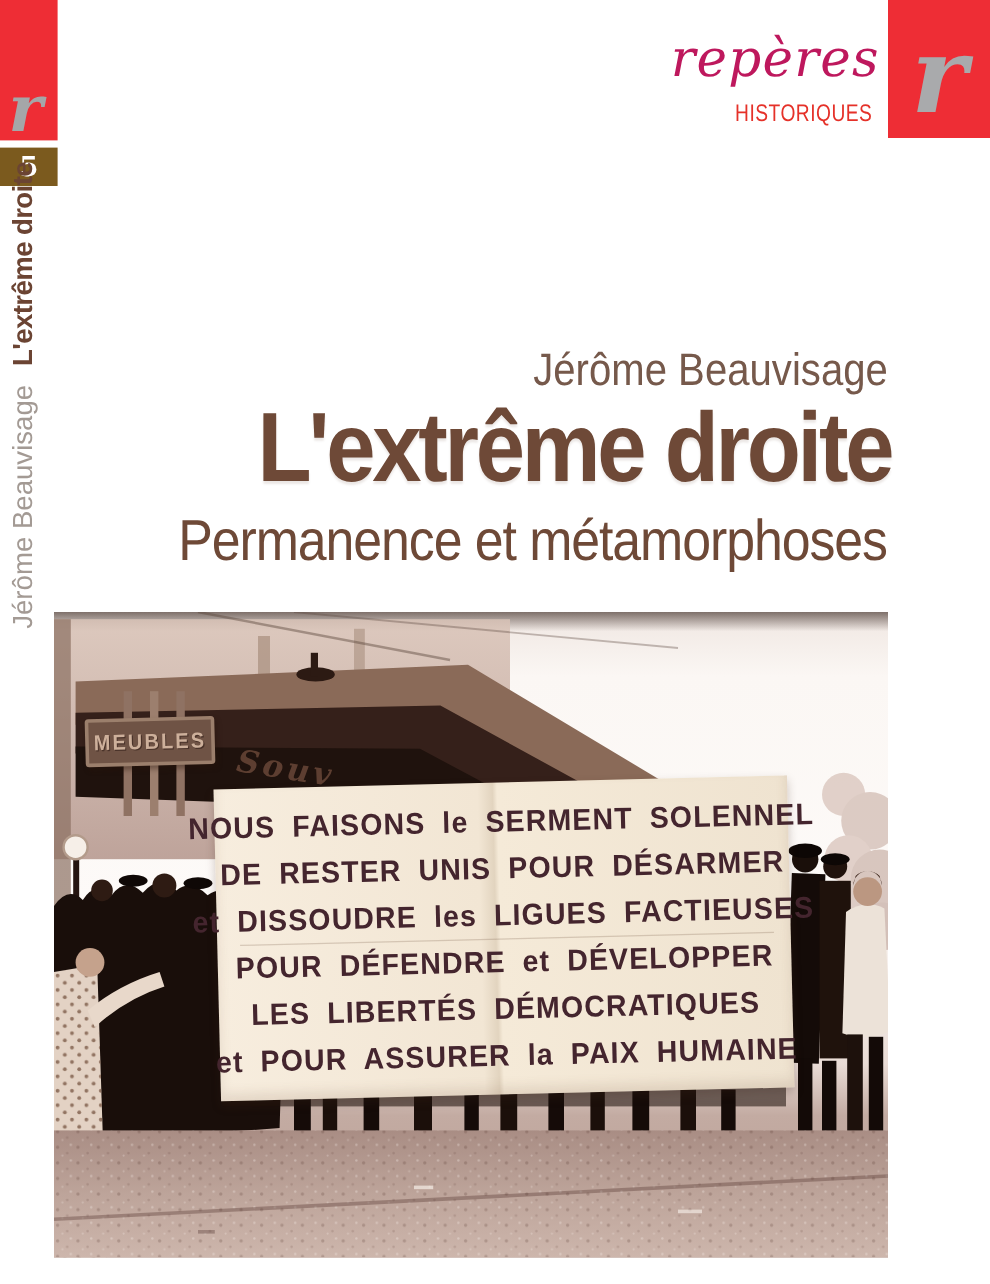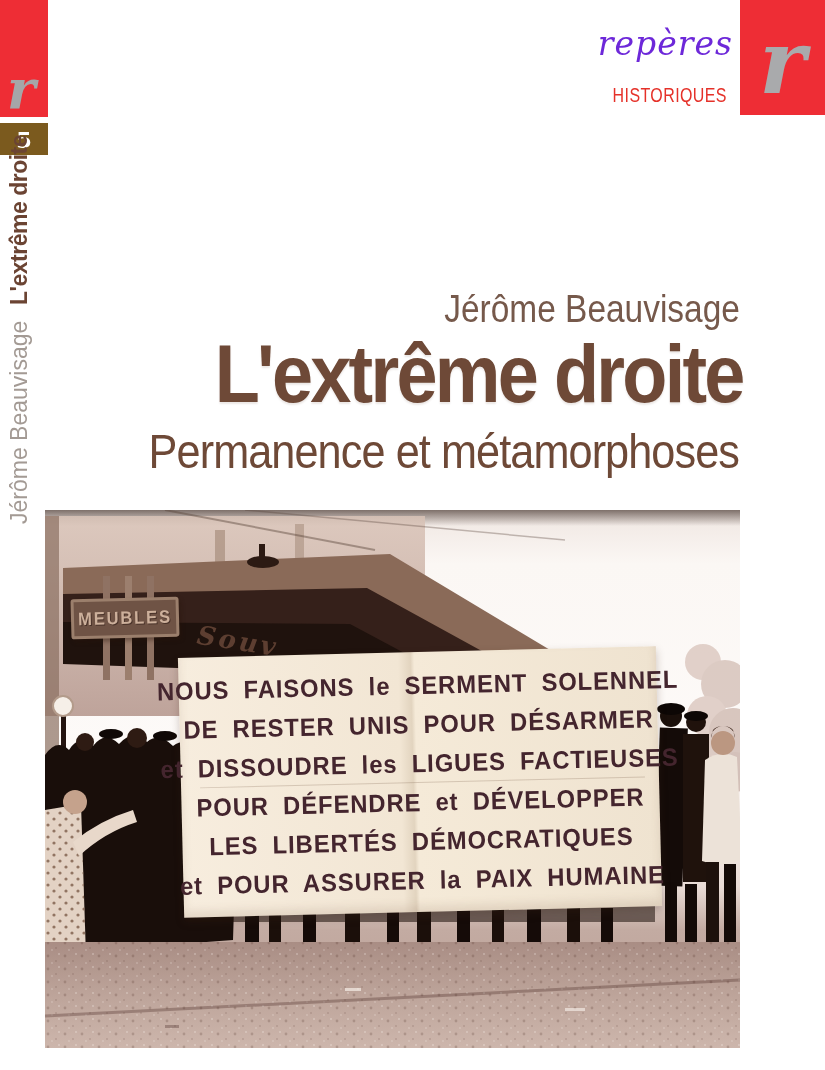--- a/index.html
+++ b/index.html
@@ -16,21 +16,21 @@
   .num-sq span{font-family:"DejaVu Serif",serif;font-weight:bold;font-size:23px;color:#ffffff;}
 
   
   .spine{position:absolute;left:6px;top:190px;height:334px;writing-mode:vertical-rl;
       transform:rotate(180deg);display:flex;align-items:center;white-space:nowrap;}
   .spine .sp-author{font-size:23px;color:#a39a94;letter-spacing:0px;}
   .spine .sp-title{font-size:23px;color:#6b4433;font-weight:bold;margin-top:16px;letter-spacing:-0.5px;}
 
   
   .brand-name{position:absolute;right:92px;top:26px;font-family:"DejaVu Serif",serif;
-      font-style:italic;font-size:33px;line-height:1.1;color:#6d28d9;letter-spacing:1px;}
+      font-style:italic;font-size:43px;line-height:1.1;color:#be185d;letter-spacing:1px;}
   .brand-cat{position:absolute;right:98px;top:84px;font-size:20px;color:#e53129;
       letter-spacing:0.5px;transform:scaleX(0.8);transform-origin:right center;white-space:nowrap;}
   .red-sq-right{position:absolute;left:740px;top:0;width:85px;height:115px;background:#ee2d35;
       display:flex;align-items:center;justify-content:center;}
   .red-sq-right .glyph{font-family:"DejaVu Serif",serif;font-style:italic;font-weight:bold;
       font-size:88px;line-height:1;color:#a9aaac;margin-top:8px;}
 
   
   .author-line{position:absolute;right:85px;top:288px;font-size:38px;color:#76594b;
       transform:scaleX(0.88);transform-origin:right center;white-space:nowrap;letter-spacing:0;}

